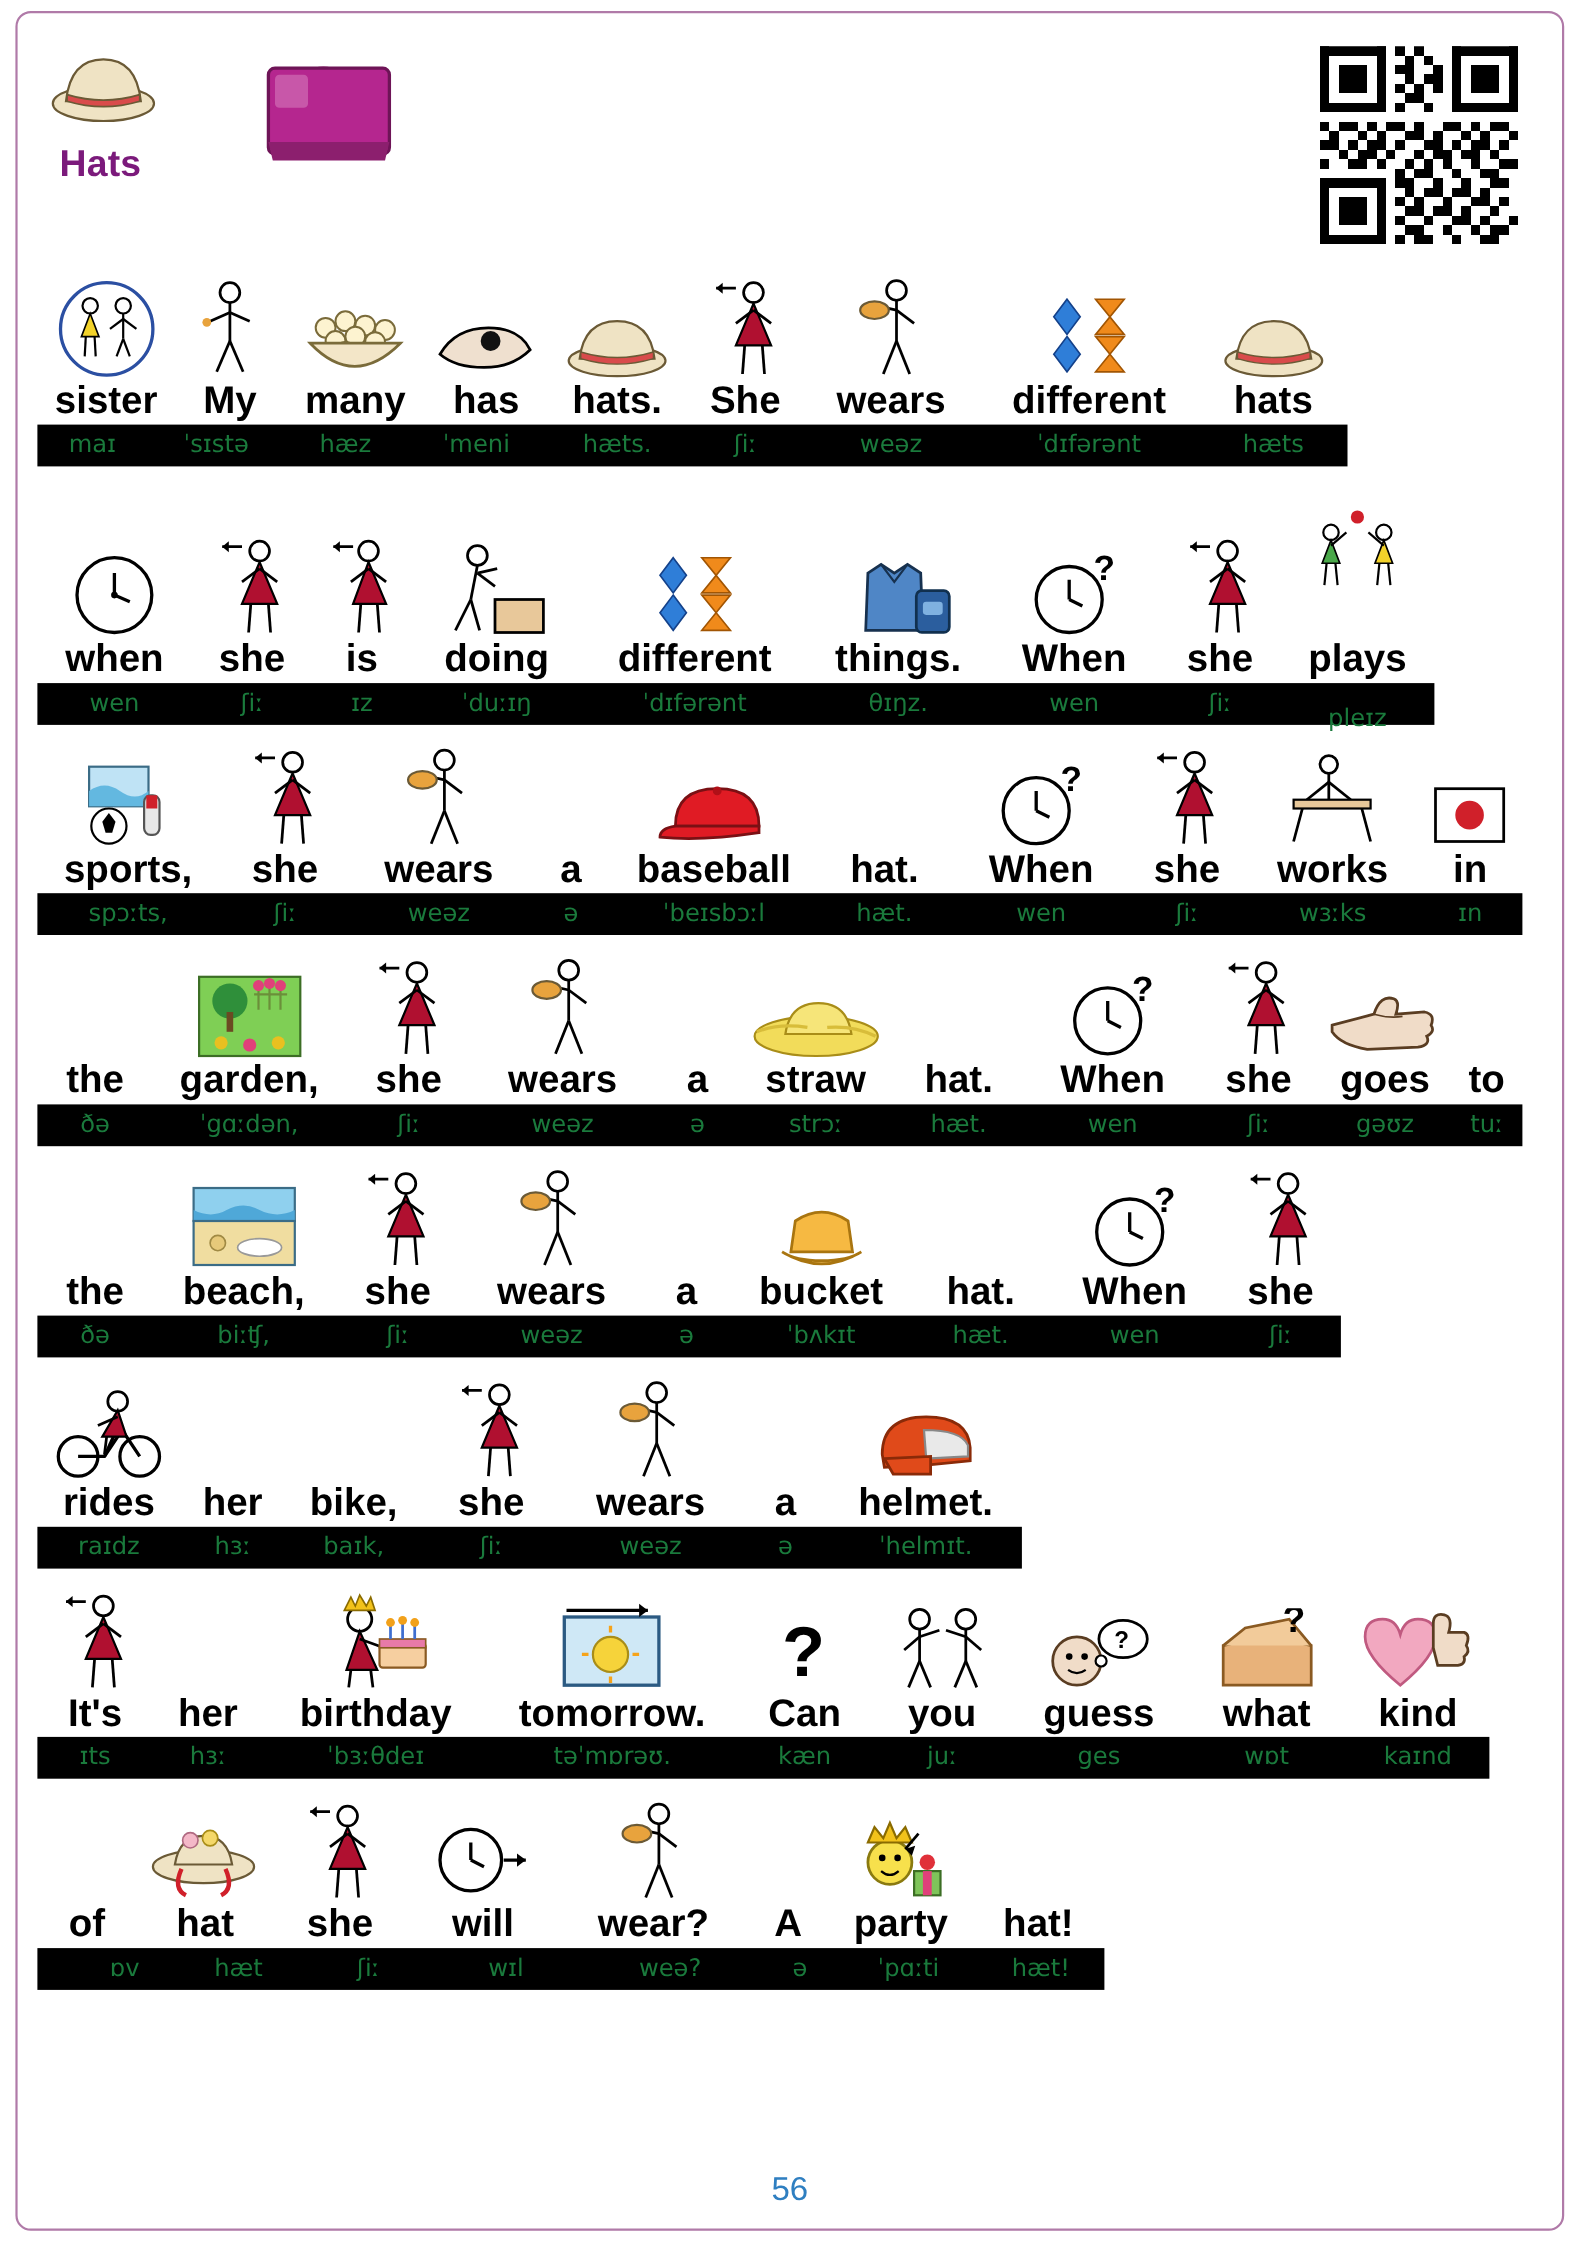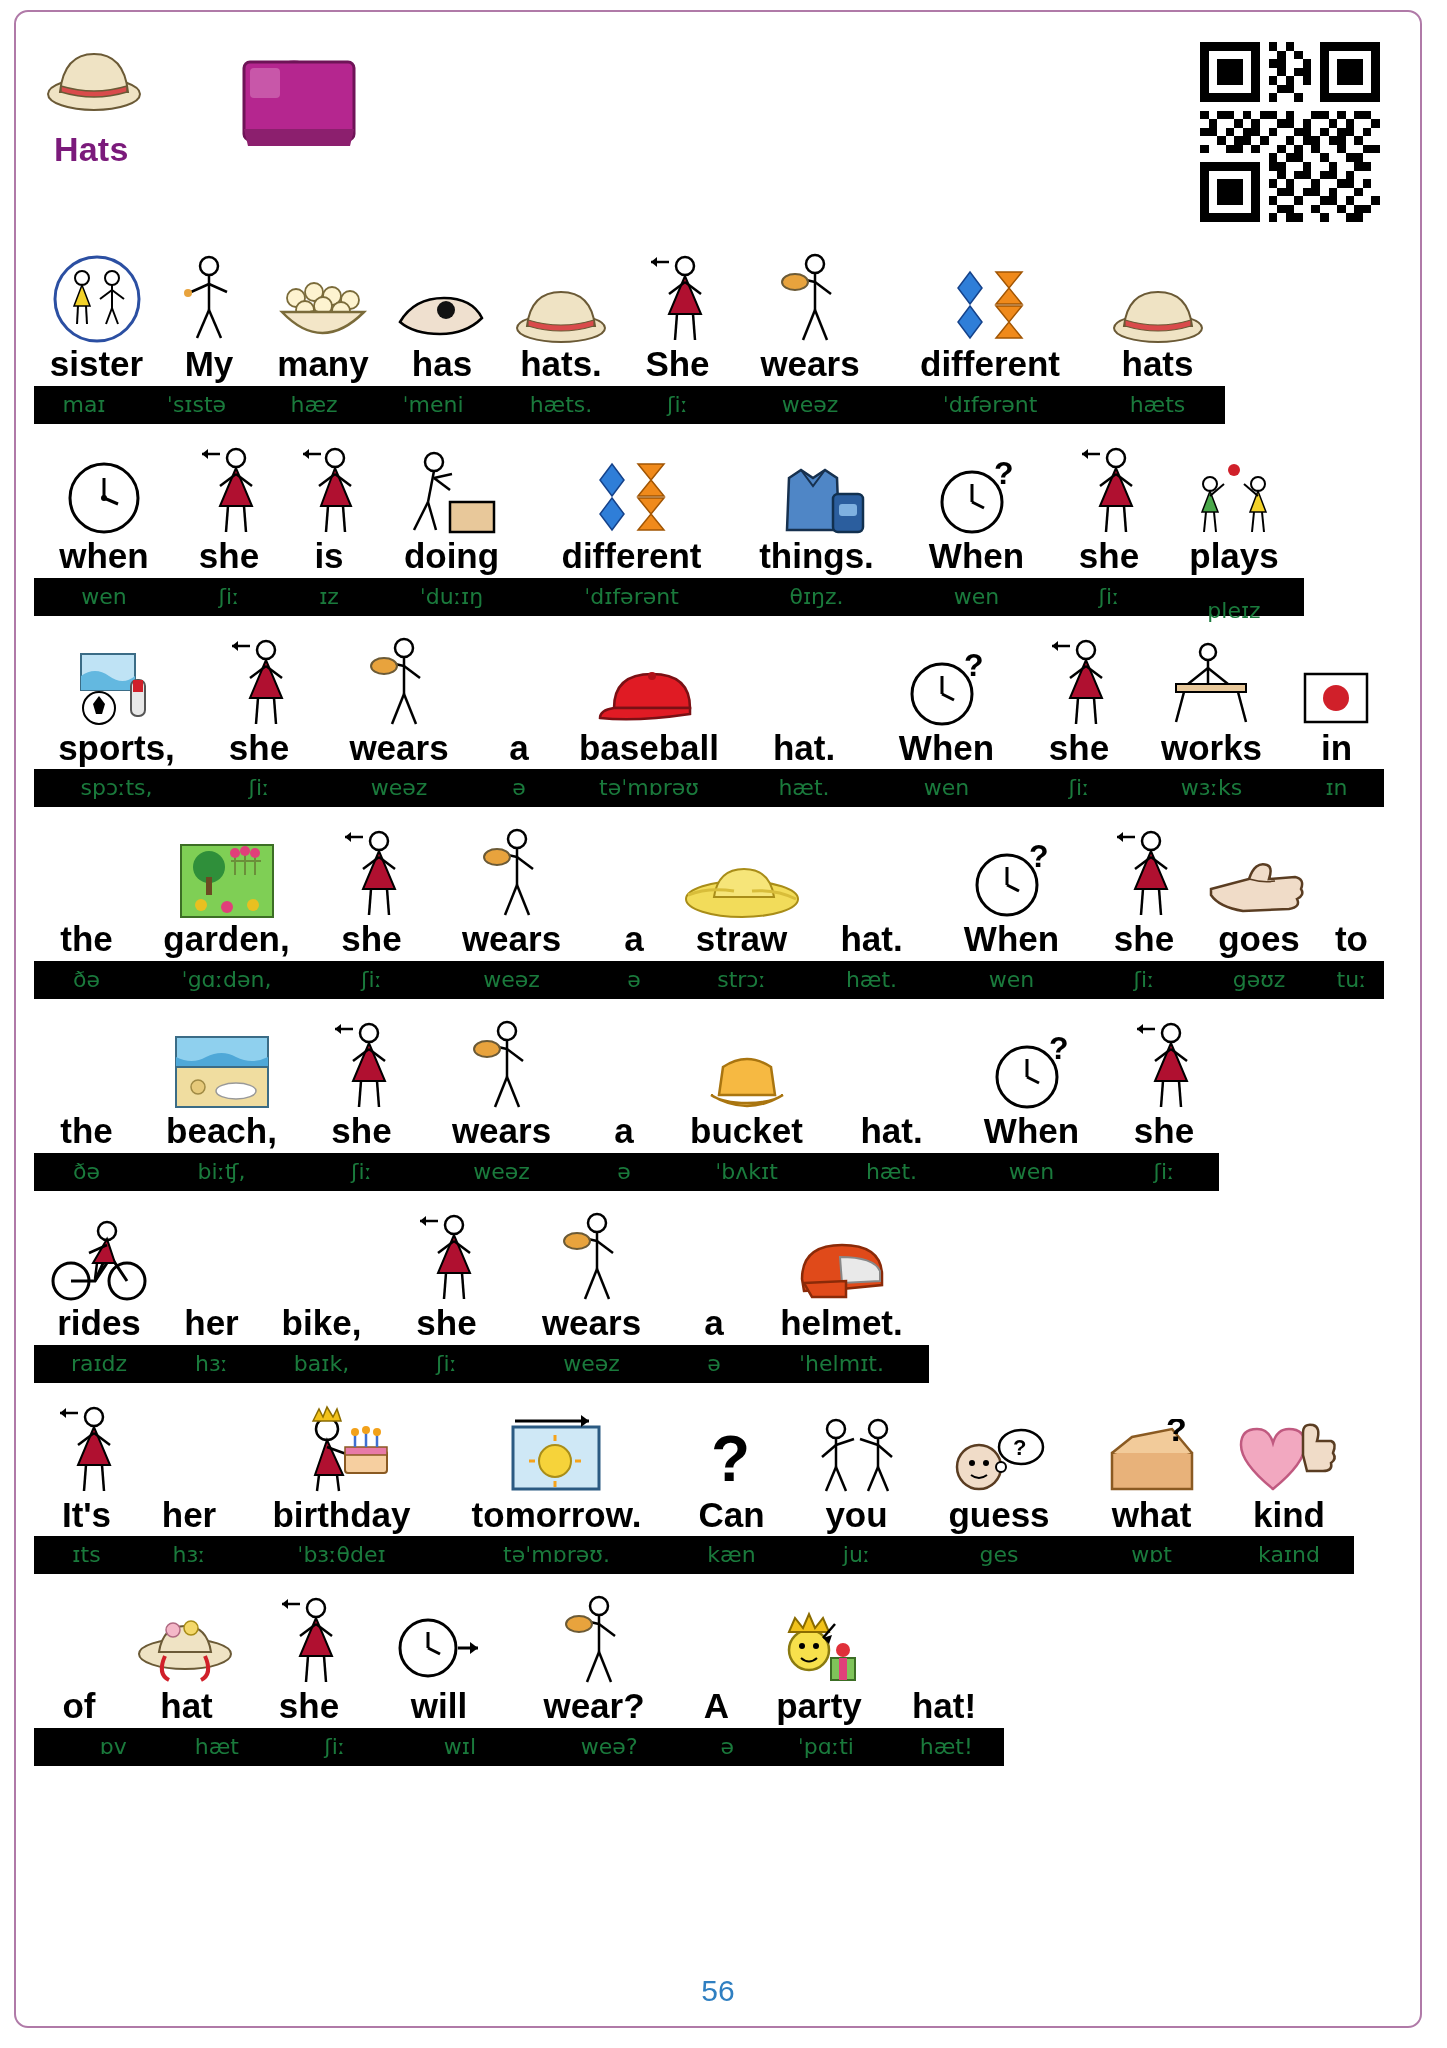--- a/index.html
+++ b/index.html
@@ -495,21 +495,21 @@
                 <path d="M4 12 l6 -5 v10 z" fill="#000"></path>
                 <path d="M38 26 L22 64 L54 64 Z" fill="#b01030" stroke="#000" stroke-width="2"></path>
                 <line x1="38" y1="32" x2="22" y2="44" stroke="#000" stroke-width="2.5"></line>
                 <line x1="38" y1="32" x2="54" y2="44" stroke="#000" stroke-width="2.5"></line>
                 <line x1="30" y1="64" x2="28" y2="90" stroke="#000" stroke-width="2.5"></line>
                 <line x1="46" y1="64" x2="48" y2="90" stroke="#000" stroke-width="2.5"></line>
               </svg>
             </div>
             <div class="word">she</div>
           </div>
-          <div class="cell" style="width: 140px;">
+          <div class="cell" style="width: 140px; gap: 43px;">
             <div class="pic">
               <svg viewBox="0 0 88 74" width="88" height="74">
                 <circle cx="20" cy="22" r="7" fill="#fff" stroke="#000" stroke-width="2"></circle>
                 <path d="M20 29 L12 50 L28 50 Z" fill="#4aa84a" stroke="#000" stroke-width="1.5"></path>
                 <line x1="16" y1="50" x2="14" y2="70" stroke="#000" stroke-width="2"></line>
                 <line x1="24" y1="50" x2="26" y2="70" stroke="#000" stroke-width="2"></line>
                 <line x1="20" y1="34" x2="34" y2="22" stroke="#000" stroke-width="2"></line>
                 <circle cx="68" cy="22" r="7" fill="#fff" stroke="#000" stroke-width="2"></circle>
                 <path d="M68 29 L60 50 L76 50 Z" fill="#f2d22a" stroke="#000" stroke-width="1.5"></path>
                 <line x1="64" y1="50" x2="62" y2="70" stroke="#000" stroke-width="2"></line>
@@ -643,21 +643,21 @@
               </svg>
             </div>
             <div class="word">in</div>
           </div>
         </div>
         <div class="phon-band" style="width: 1350px;">
           <div class="phon" style="width: 165px;">spɔːts,</div>
           <div class="phon" style="width: 120px;">ʃiː</div>
           <div class="phon" style="width: 160px;">weəz</div>
           <div class="phon" style="width: 80px;">ə</div>
-          <div class="phon" style="width: 180px;">təˈmɒrəʊ</div>
+          <div class="phon" style="width: 180px;">ˈbeɪsbɔːl</div>
           <div class="phon" style="width: 130px;">hæt.</div>
           <div class="phon" style="width: 155px;">wen</div>
           <div class="phon" style="width: 110px;">ʃiː</div>
           <div class="phon" style="width: 155px;">wɜːks</div>
           <div class="phon" style="width: 95px;">ɪn</div>
         </div>
       </div>
       <div class="line">
         <div class="row-words">
           <div class="cell" style="width: 105px;">

